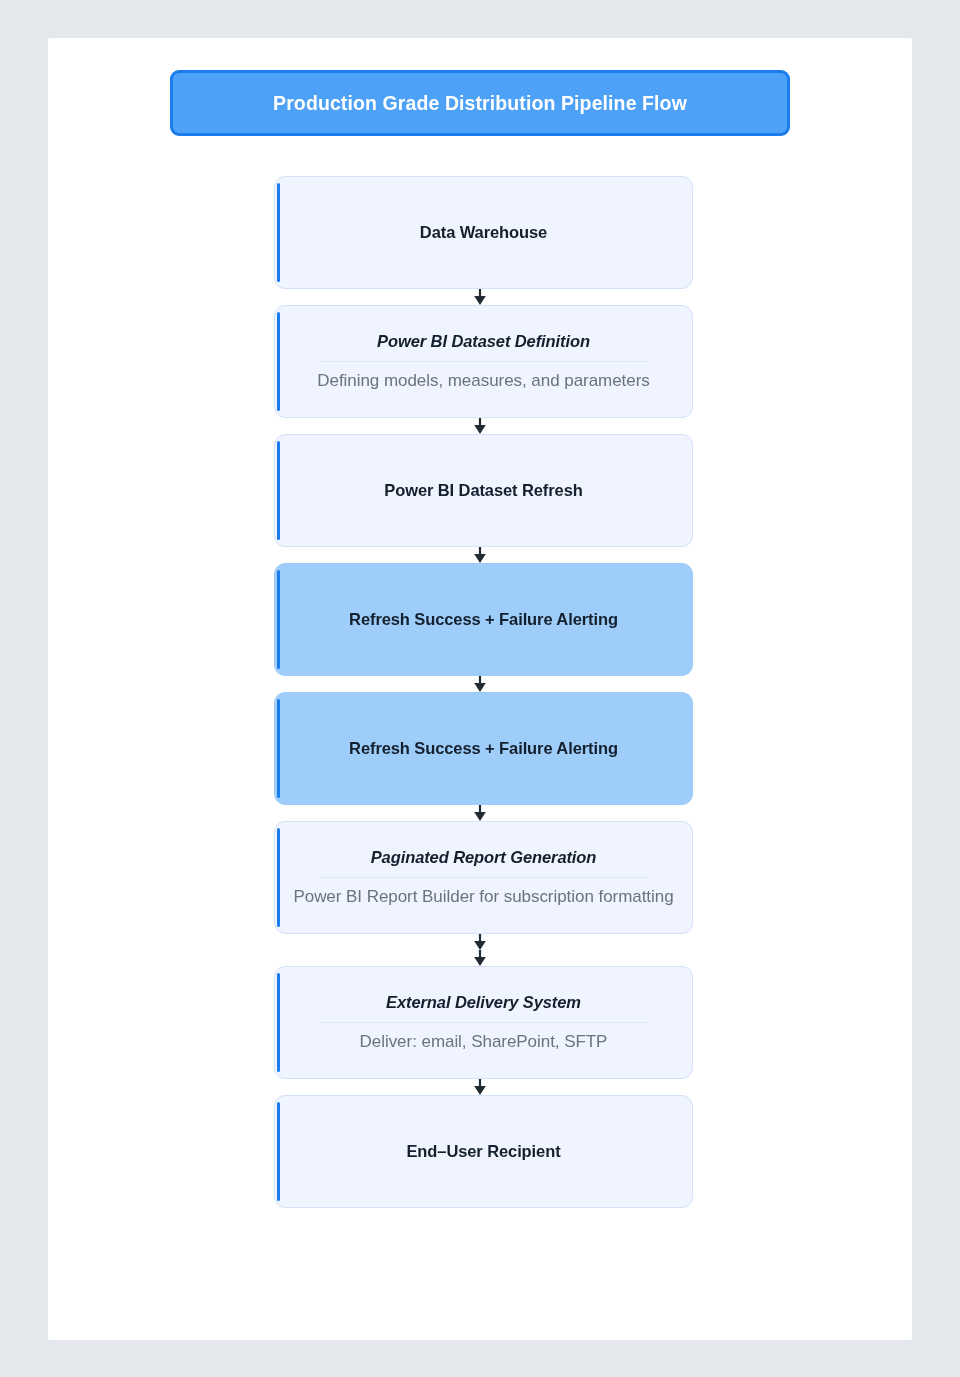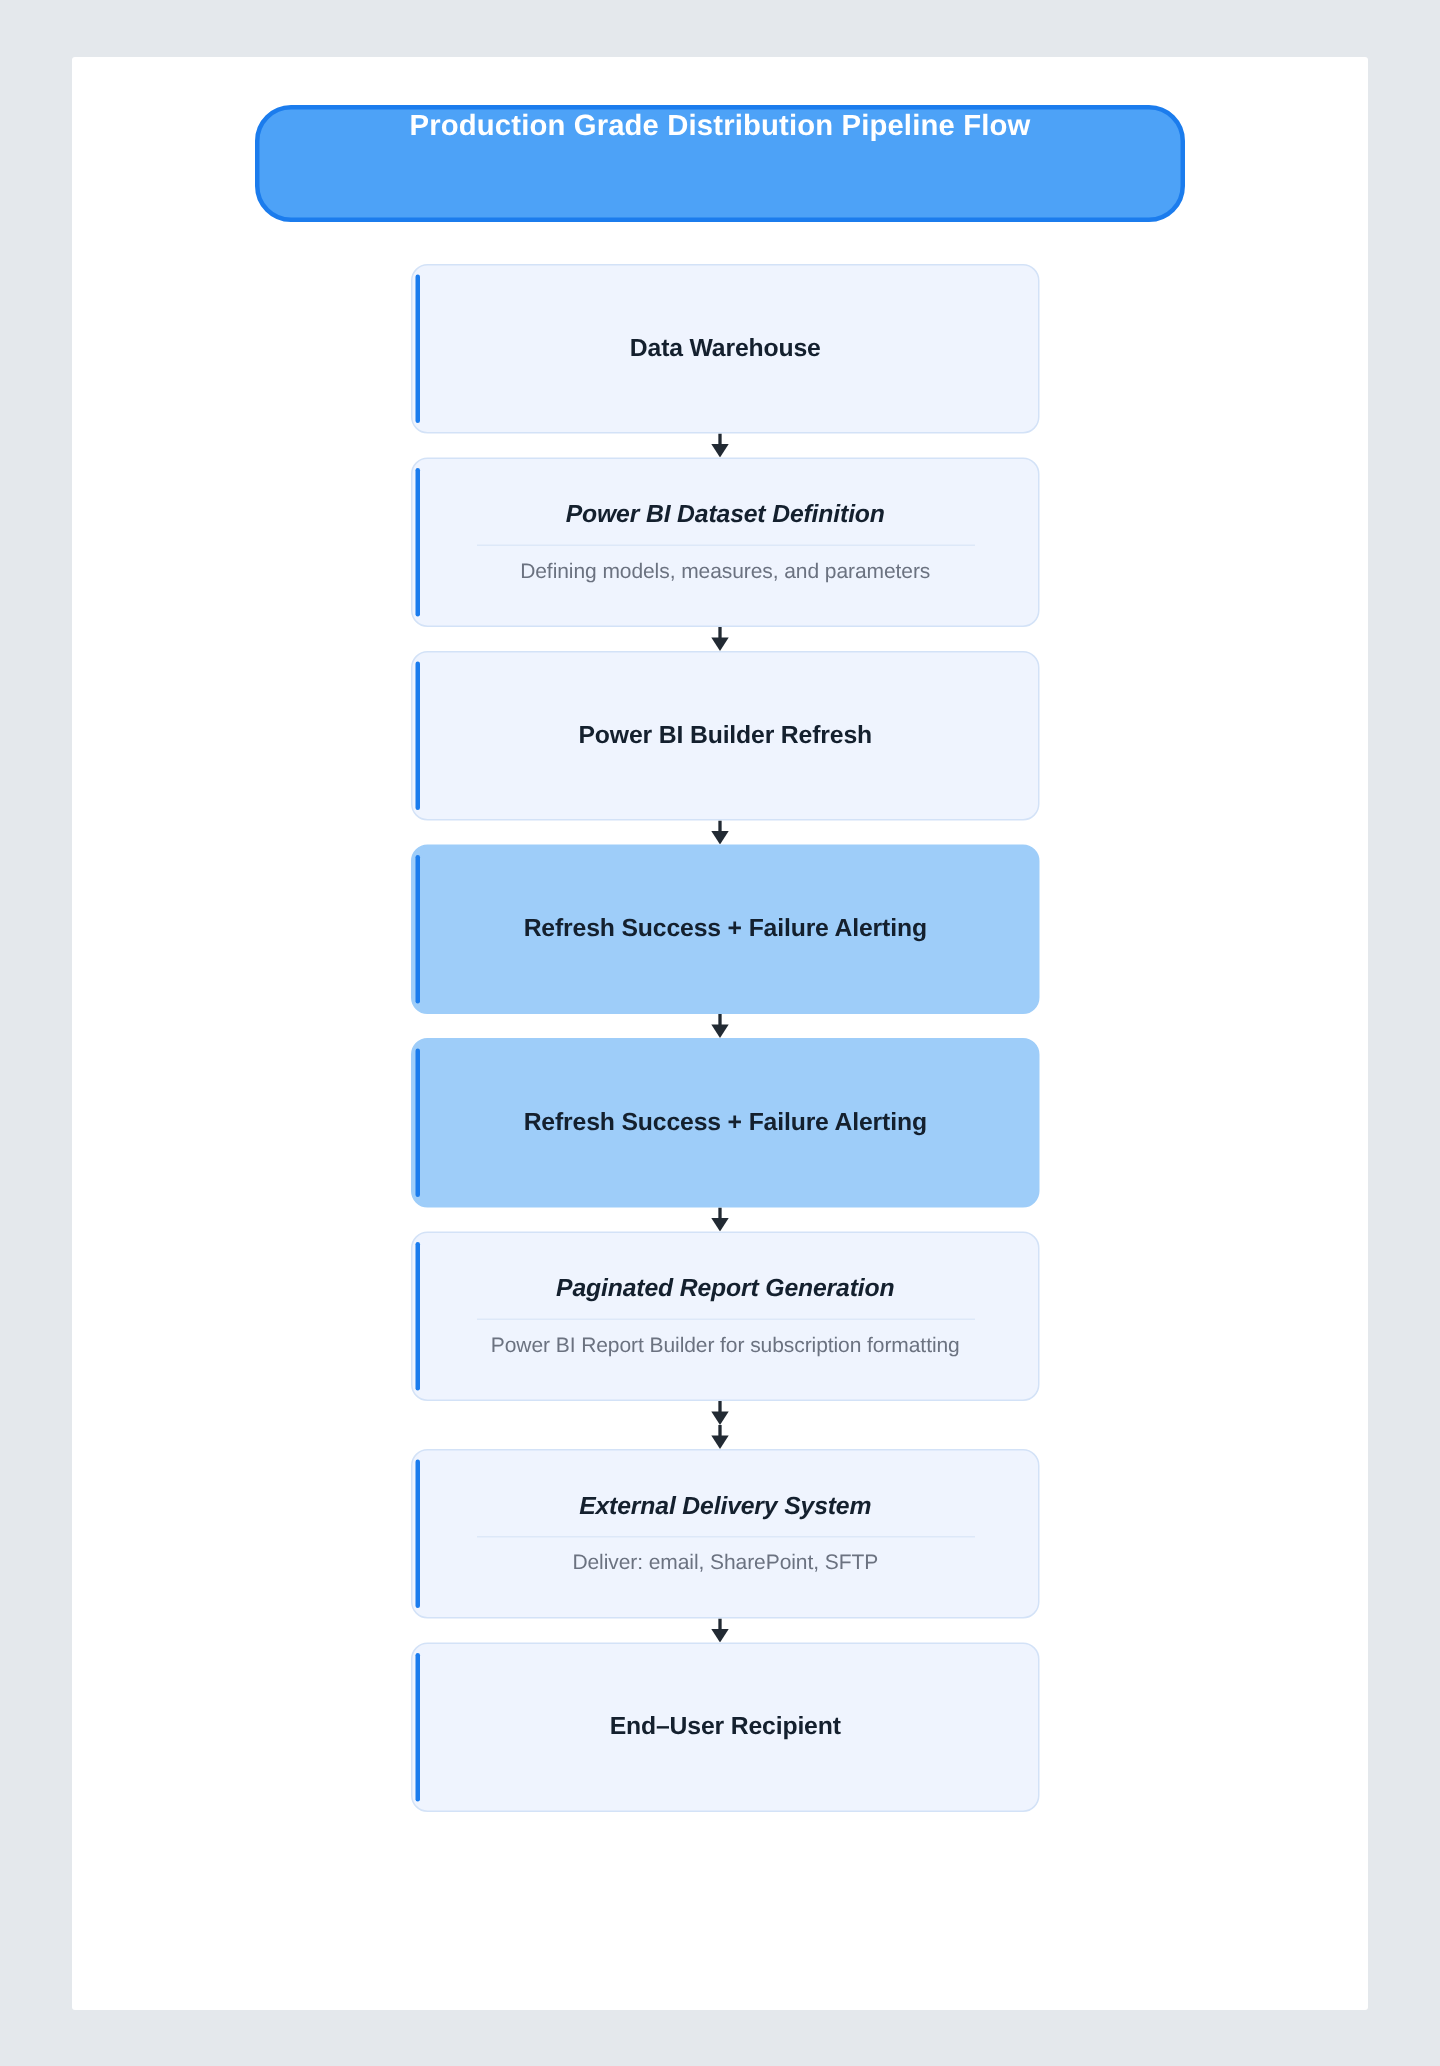--- a/index.html
+++ b/index.html
@@ -29,26 +29,26 @@
     background: #ffffff;
     border-radius: 2px;
   }
 
   
   #flow-title {
     position: absolute;
     left: 170px;
     top: 70px;
     width: 620px;
-    height: 78px;
+    height: 66px;
     background: #4da2f7;
     border: 3px solid #1b7ced;
-    border-radius: 24px;
+    border-radius: 9px;
     display: flex;
-    align-items: flex-start;
+    align-items: center;
     justify-content: center;
   }
   #flow-title .title-text {
     color: #ffffff;
     font-size: 19.5px;
     font-weight: bold;
     letter-spacing: 0.1px;
     text-align: center;
   }
 
@@ -109,21 +109,21 @@
   }
 
   .node .node-divider {
     width: 332px;
     height: 1px;
     background: #dde8f8;
     margin: 9px 0 8px 0;
   }
 
   .node .node-sub {
-    font-size: 14px;
+    font-size: 17px;
     font-weight: normal;
     color: #6b7280;
     letter-spacing: -0.05px;
     line-height: 1.25;
     padding: 0 14px;
   }
 
   
   .connector {
     position: relative;
@@ -169,21 +169,21 @@
       </div>
       <div class="connector">
         <svg width="18" height="16" viewBox="0 0 18 16">
           <line x1="9" y1="0" x2="9" y2="9" stroke="#222a33" stroke-width="2.2"></line>
           <polygon points="9,16 3.2,7 14.8,7" fill="#222a33"></polygon>
         </svg>
       </div>
       <div class="flow-step">
         <div class="node">
           <div class="accent-bar"></div>
-          <div class="node-title">Power BI Builder Refresh</div>
+          <div class="node-title">Power BI Dataset Refresh</div>
         </div>
       </div>
       <div class="connector">
         <svg width="18" height="16" viewBox="0 0 18 16">
           <line x1="9" y1="0" x2="9" y2="9" stroke="#222a33" stroke-width="2.2"></line>
           <polygon points="9,16 3.2,7 14.8,7" fill="#222a33"></polygon>
         </svg>
       </div>
       <div class="flow-step">
         <div class="node highlight">

